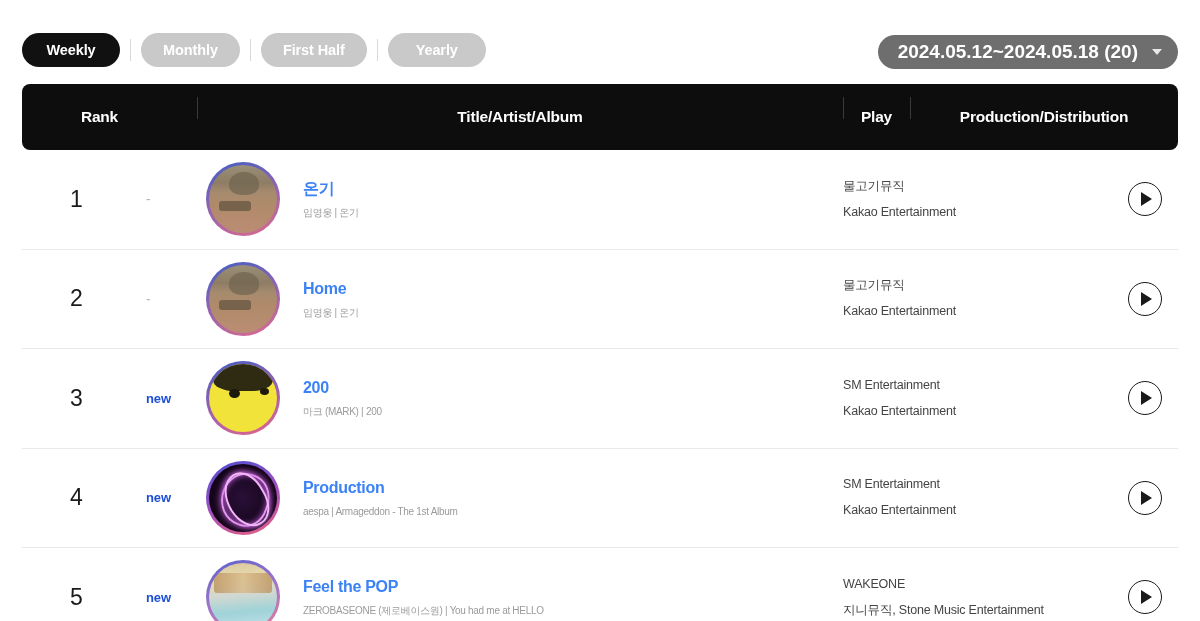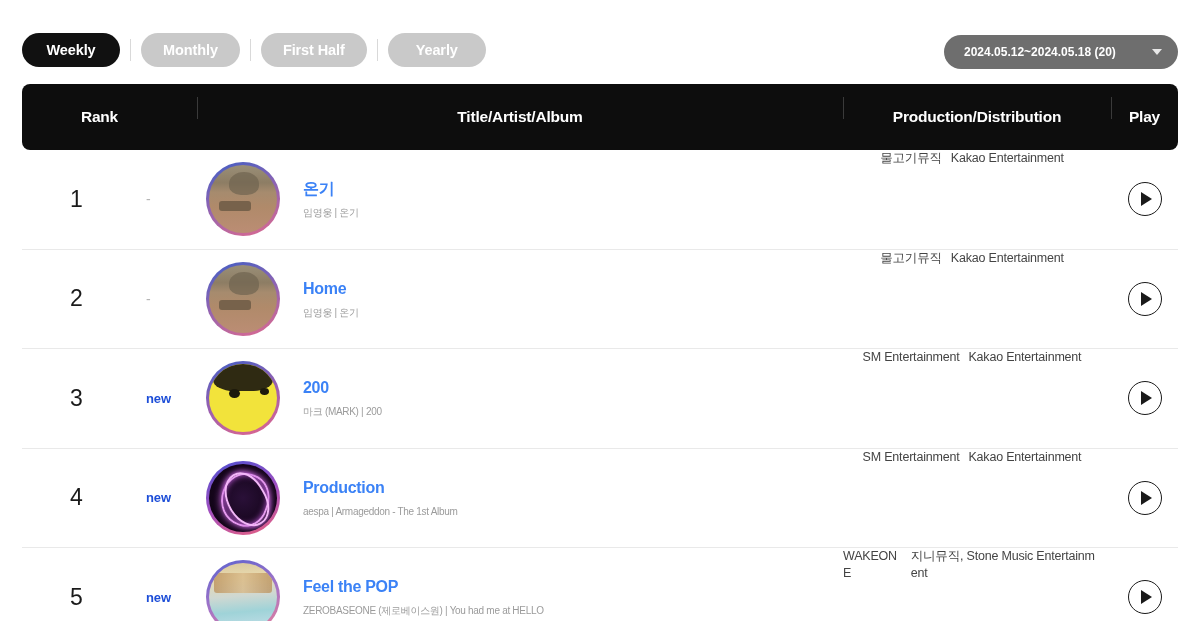--- a/index.html
+++ b/index.html
@@ -72,21 +72,21 @@
     position: absolute;
     right: 0;
     top: 19px;
     height: 34px;
     min-width: 234px;
     padding: 0 16px 0 20px;
     border: none;
     border-radius: 19px;
     background: #6e6e6e;
     color: #ffffff;
-    font-size: 12px;
+    font-size: 19px;
     font-weight: 700;
     font-family: inherit;
     display: flex;
     align-items: center;
     justify-content: space-between;
     gap: 14px;
     cursor: pointer;
     white-space: nowrap;
   }
   .caret {
@@ -263,21 +263,21 @@
     color: #9b9b9b;
     letter-spacing: -0.3px;
     line-height: 1.1;
     white-space: nowrap;
   }
 
   .prod-cell {
     width: 268px;
     flex: none;
     display: flex;
-    flex-direction: row;
+    flex-direction: column;
     justify-content: center;
     gap: 9px;
     padding-right: 10px;
   }
   .prod-line {
     font-size: 12.5px;
     color: #444444;
     letter-spacing: -0.2px;
     line-height: 1.35;
     word-break: break-all;
@@ -328,22 +328,22 @@
 
     <button class="date-select">
       <span>2024.05.12~2024.05.18 (20)</span>
       <span class="caret"></span>
     </button>
   </div>
 
   <div class="chart-head">
     <div class="cell col-rank">Rank</div>
     <div class="cell col-title">Title/Artist/Album</div>
+    <div class="cell col-play">Play</div>
     <div class="cell col-prod">Production/Distribution</div>
-    <div class="cell col-play">Play</div>
   </div>
 
   <div class="chart-body" id="chart-body">
       <div class="row">
         <div class="rank-cell">
           <span class="rank-num">1</span>
           <span class="rank-change same">-</span>
         </div>
         <div class="title-cell">
           <div class="art art-onki">

